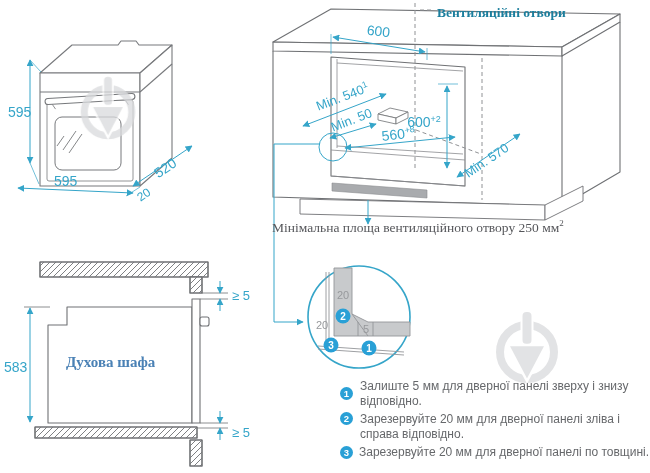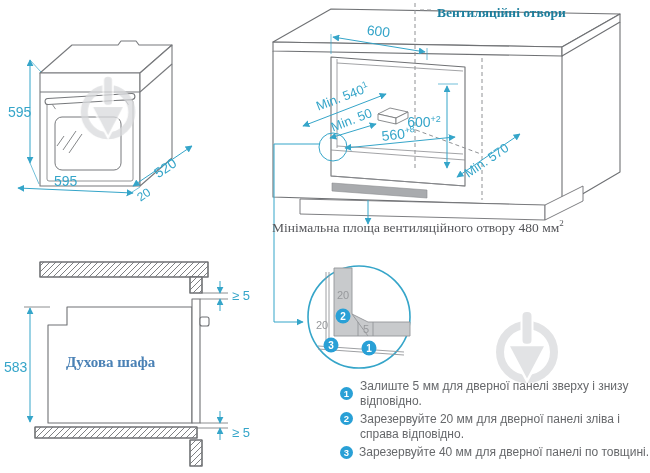--- a/index.html
+++ b/index.html
@@ -193,29 +193,29 @@
     </g>
   </g>
 
   <g opacity="0.75">
     <use href="#wm" transform="translate(108,112) scale(0.88)"></use>
     <use href="#wm" transform="translate(527,352)"></use>
   </g>
 </svg>
 
 <div id="vent-note" class="overlay">
-  <span>Мінімальна площа вентиляційного отвору 480 мм</span><sup>2</sup>
+  <span>Мінімальна площа вентиляційного отвору 250 мм</span><sup>2</sup>
 </div>
 
 <div id="notes" class="overlay">
   <div class="note-item note-flex center">
     <span class="badge">1</span>
     <span class="note-text">Залиште 5 мм для дверної панелі зверху і знизу відповідно.</span>
   </div>
   <div class="note-item note-flex top">
     <span class="badge">2</span>
     <span class="note-text">Зарезервуйте 20 мм для дверної панелі зліва і справа відповідно.</span>
   </div>
   <div class="note-item note-inline">
-    <span class="badge">3</span><span>Зарезервуйте 40 мм для дверної панелі по товщині.</span>
+    <span class="badge">3</span><span>Зарезервуйте 20 мм для дверної панелі по товщині.</span>
   </div>
 </div>
 </div>
 
 </body></html>

